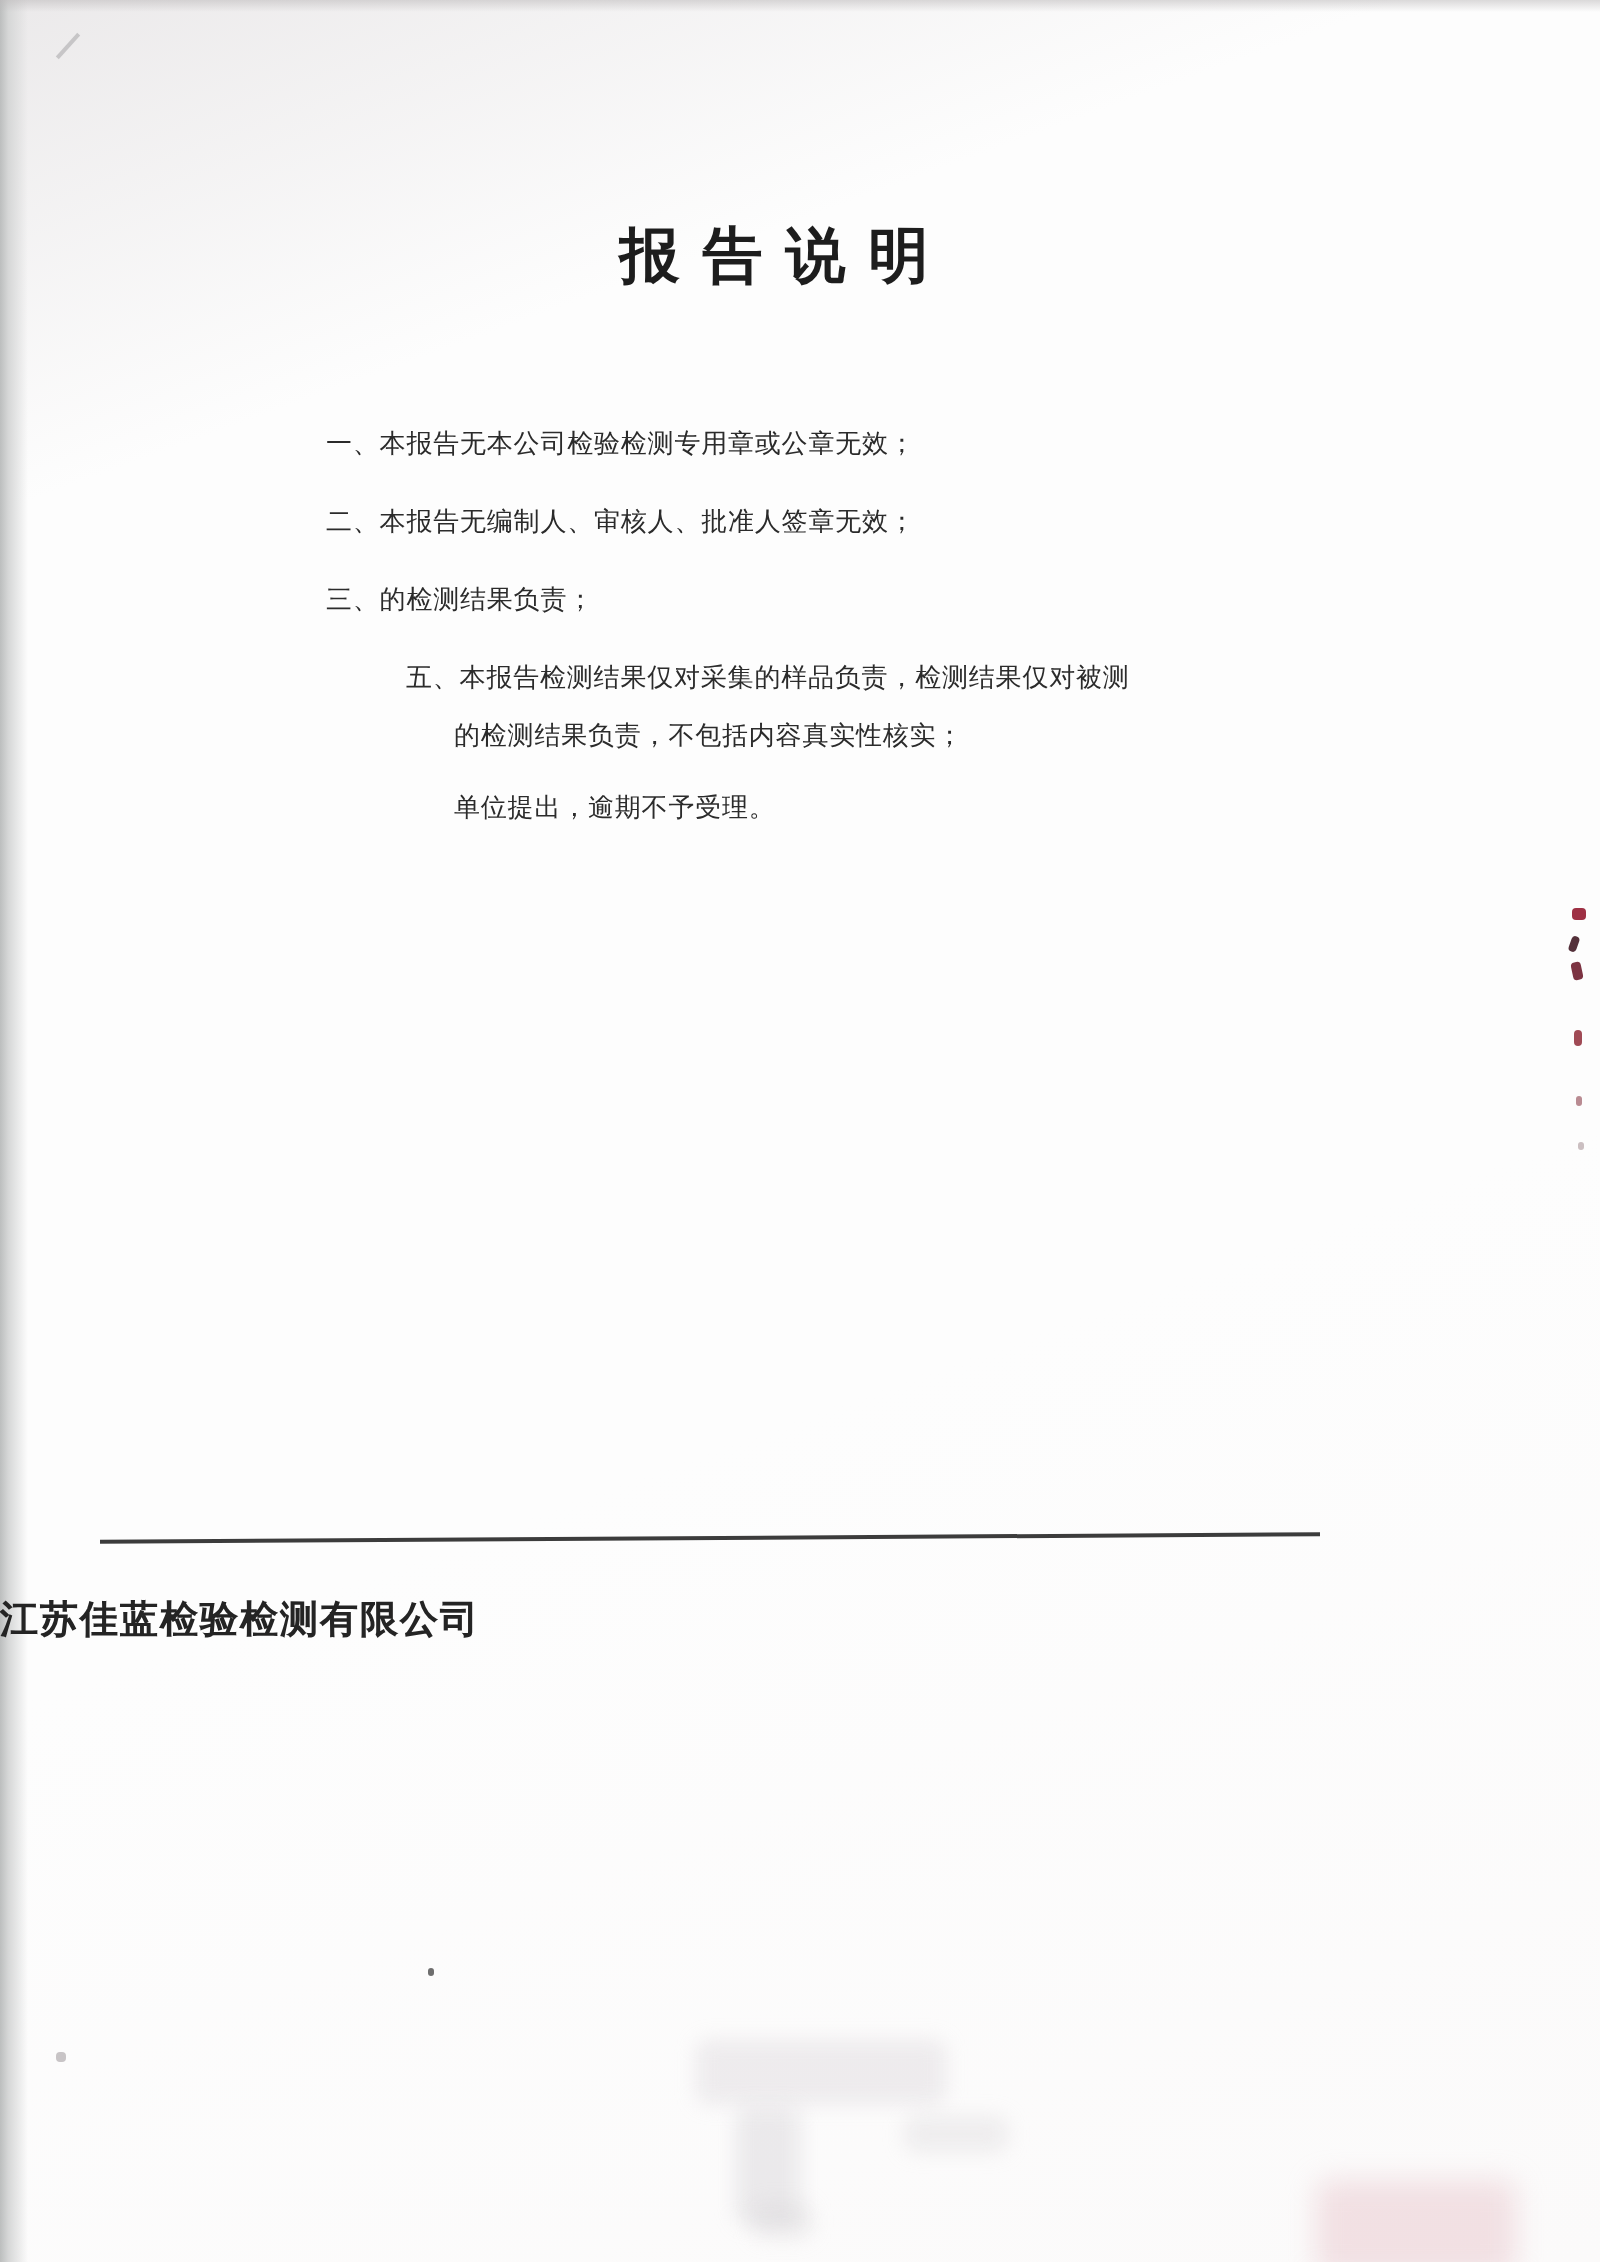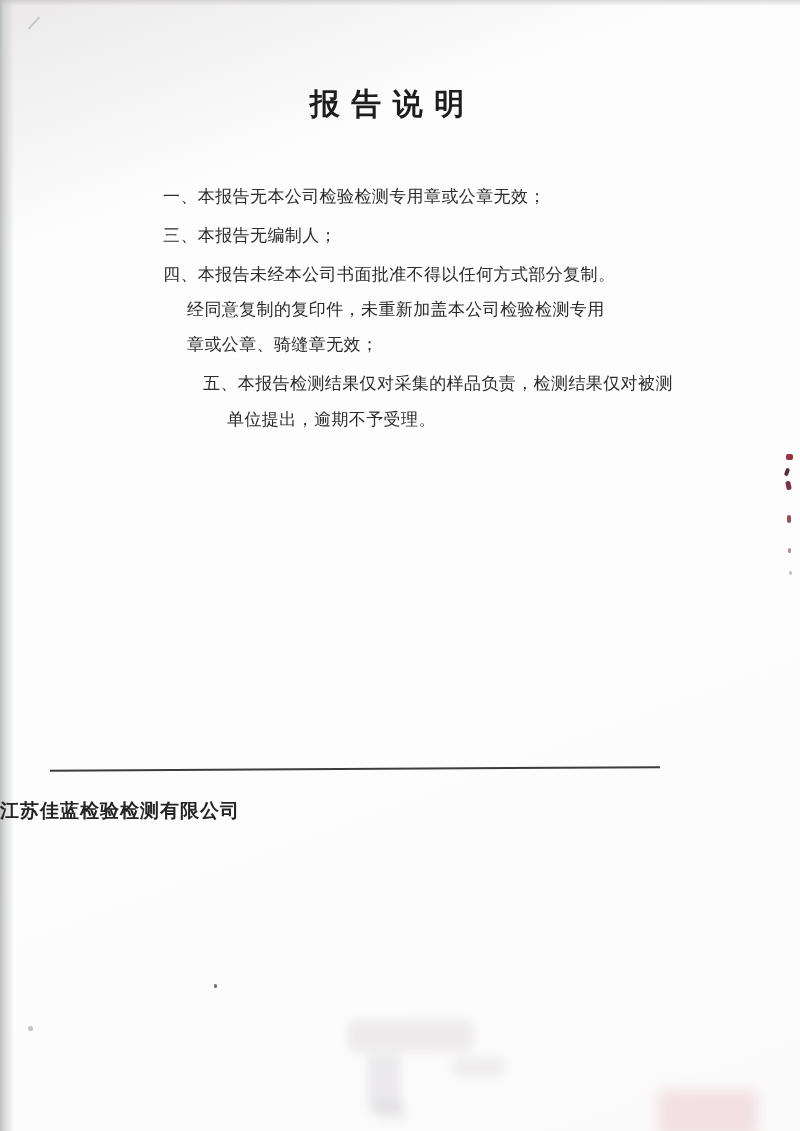--- a/index.html
+++ b/index.html
@@ -27,37 +27,37 @@
     background: linear-gradient(to bottom, rgba(190,187,188,0.55), rgba(253,253,253,0));
   }
   .fold-mark {
     position: absolute; left: 26px; top: 22px; width: 16px; height: 2px;
     background: rgba(150,150,152,0.45);
     transform: rotate(-48deg);
   }
   
   .content {
     position: relative;
-    padding-top: 87px;
+    padding-top: 112px;
     color: #2b2b2b;
   }
   .doc-title {
     width: 100%;
     text-align: center;
     font-size: 30px;
     font-weight: 700;
     letter-spacing: 2px;
     color: #1d1d1d;
     transform: translateX(-12px);
     line-height: 34px;
     white-space: pre;
   }
   .items {
     margin: 58px 0 0 163px;
-    font-size: 17px;
+    font-size: 13px;
     color: #2b2b2b;
   }
   .item { margin-bottom: 4px; }
   .item .line {
     line-height: 35px;
     letter-spacing: 0.4px;
     white-space: nowrap;
   }
   .item .line.cont { padding-left: 24px; }
   .item.tight .line { line-height: 29px; }
@@ -111,33 +111,32 @@
   <div class="content">
 
     <div class="doc-title">报 告 说 明</div>
 
     <div class="items">
 
       <div class="item">
         <div class="line">一、本报告无本公司检验检测专用章或公章无效；</div>
       </div>
 
-
       <div class="item">
-        <div class="line">三、本报告无编制人；</div>
+        <div class="line">二、本报告无编制人、审核人、批准人签章无效；</div>
       </div>
 
       <div class="item">
-        <div class="line">四、本报告未经本公司书面批准不得以任何方式部分复制。</div>
-        <div class="line cont">经同意复制的复印件，未重新加盖本公司检验检测专用</div>
-        <div class="line cont">章或公章、骑缝章无效；</div>
+        <div class="line">三、的检测结果负责；</div>
       </div>
+
 
       <div class="item tight">
         <div class="line">五、本报告检测结果仅对采集的样品负责，检测结果仅对被测</div>
+        <div class="line cont">的检测结果负责，不包括内容真实性核实；</div>
       </div>
 
       <div class="item tight">
         <div class="line cont">单位提出，逾期不予受理。</div>
       </div>
 
     </div>
   </div>
 
   <div class="footer-rule"></div>

